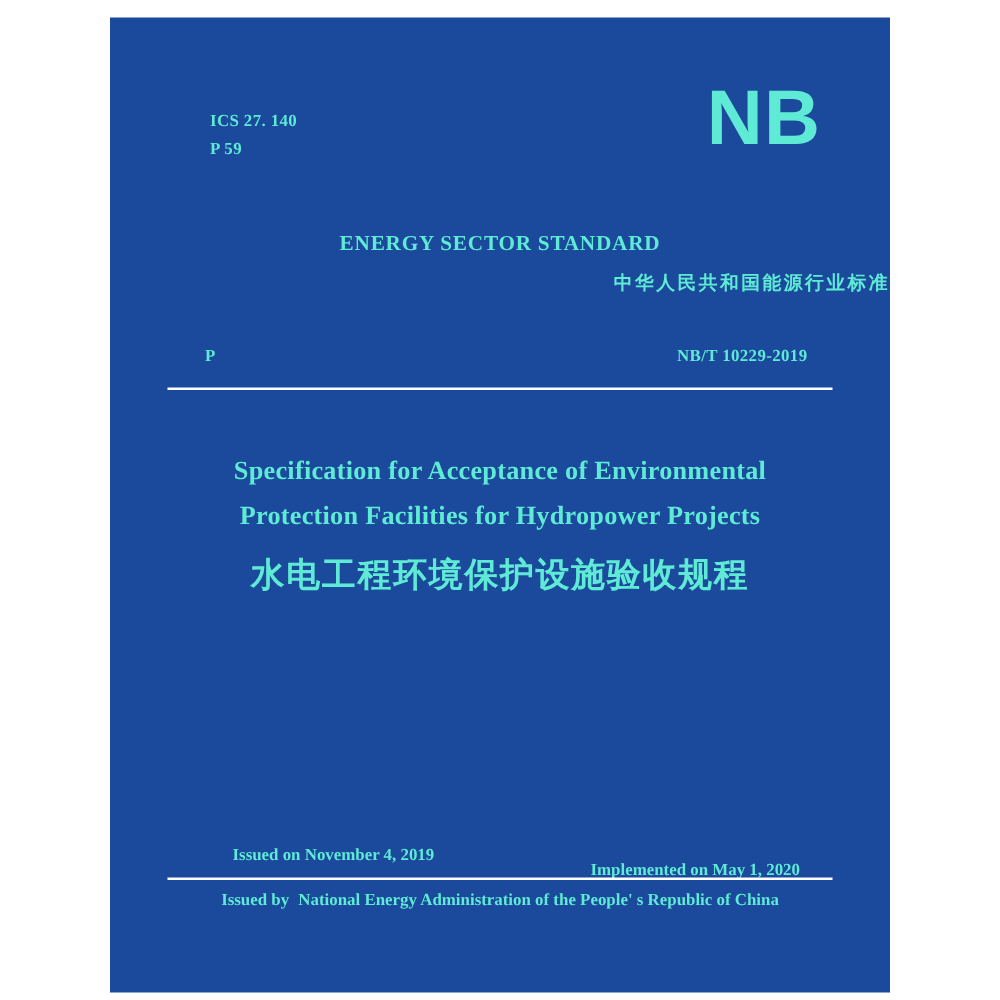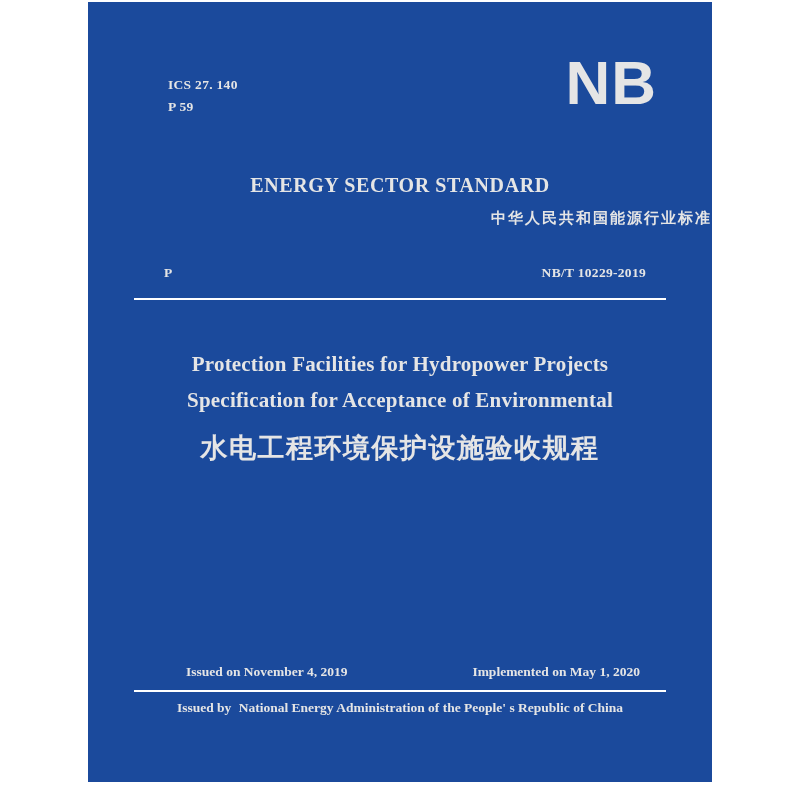--- a/index.html
+++ b/index.html
@@ -17,25 +17,25 @@
     position: relative;
     width: 800px;
     height: 800px;
     background: #ffffff;
     overflow: hidden;
   }
 
   .cover {
     position: absolute;
     left: 88px;
-    top: 2px;
+    top: 14px;
     width: 624px;
     height: 780px;
     background: #1b4a9c;
-    color: #e5e5e5;
+    color: #5eead4;
   }
 
   
   .ics-block {
     position: absolute;
     left: 80px;
     top: 72px;
     font-weight: bold;
     font-size: 13.5px;
     line-height: 1.65;
@@ -56,21 +56,21 @@
   
   .std-title {
     position: absolute;
     left: 0;
     right: 0;
     top: 168px;
     text-align: center;
   }
   .std-title .l1 {
     font-weight: bold;
-    font-size: 20px;
+    font-size: 17px;
     letter-spacing: 0.6px;
     line-height: 1.5;
   }
   .std-title .l2 {
     font-weight: bold;
     font-size: 16.5px;
     letter-spacing: 0.6px;
     line-height: 1.5;
   }
   .std-title .cn {
@@ -135,21 +135,21 @@
     left: 46px;
     right: 46px;
     top: 662px;
     display: flex;
     justify-content: space-between;
     font-weight: bold;
     font-size: 13.5px;
     gap: 40px;
   }
   .dates .left { padding-left: 52px; }
-  .dates .right { padding-right: 26px; }
+  .dates .right { padding-right: 26px; margin-top: 12px; }
 
   .issuer {
     position: absolute;
     left: 0;
     right: 0;
     top: 698px;
     text-align: center;
     font-weight: bold;
     font-size: 13.5px;
   }
@@ -174,22 +174,22 @@
     </div>
 
     <div class="code-row">
       <div class="left">P</div>
       <div class="right">NB/T 10229-2019</div>
     </div>
 
     <div class="rule rule-top"></div>
 
     <div class="main-title">
+      <div class="en">Specification for Acceptance of Environmental</div>
       <div class="en">Protection Facilities for Hydropower Projects</div>
-      <div class="en">Specification for Acceptance of Environmental</div>
       <div class="cn">水电工程环境保护设施验收规程</div>
     </div>
 
     <div class="dates">
       <div class="left">Issued on November 4, 2019</div>
       <div class="right">Implemented on May 1, 2020</div>
     </div>
 
     <div class="rule rule-bottom"></div>
 

